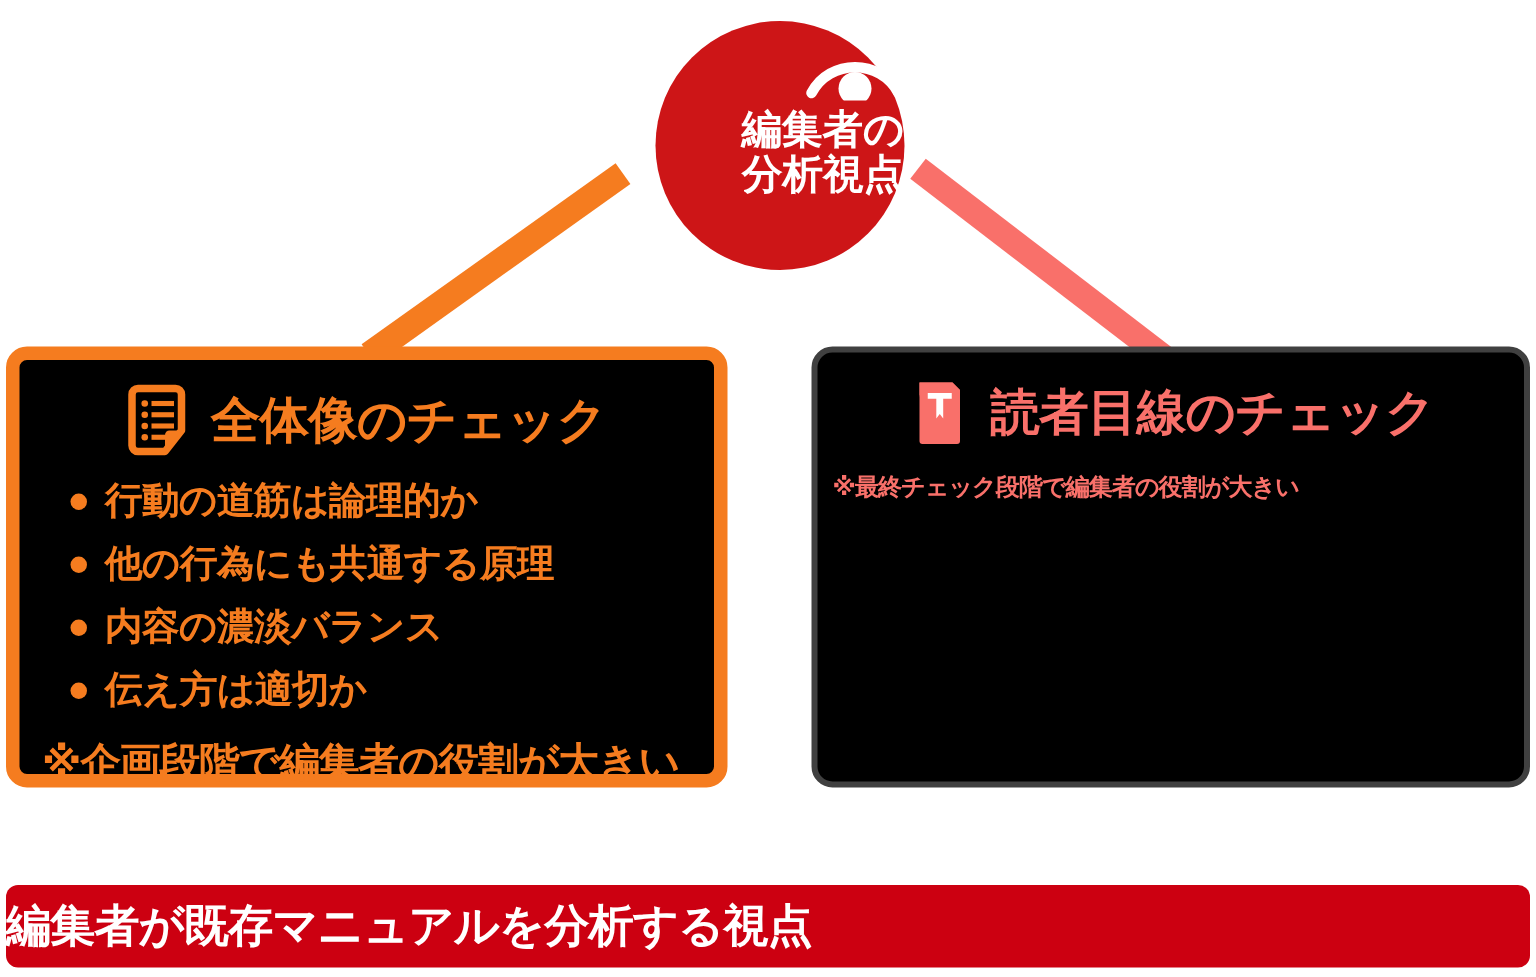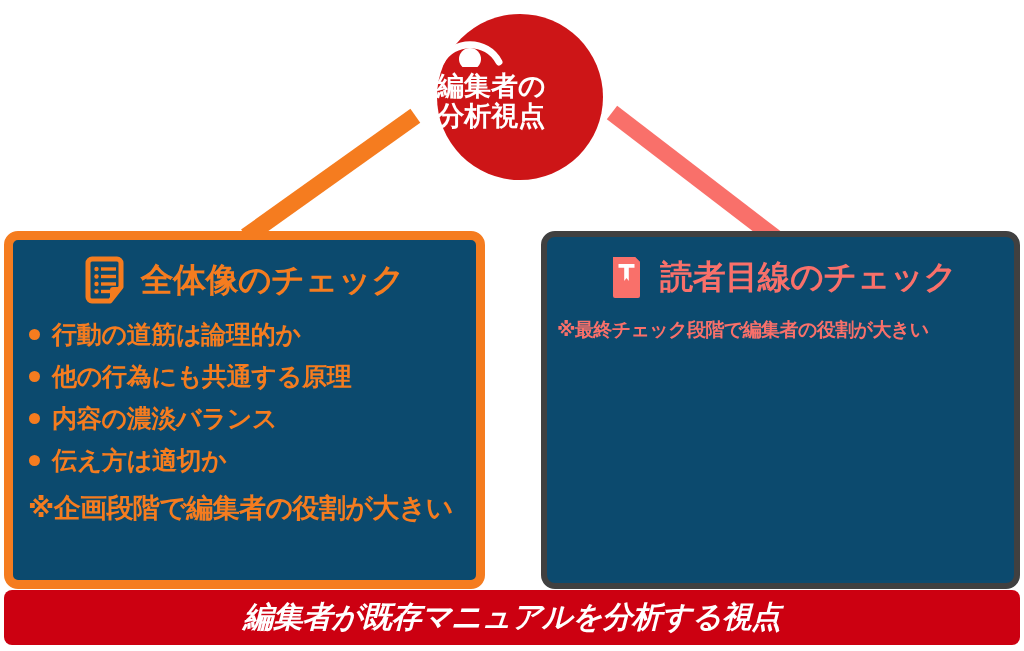--- a/index.html
+++ b/index.html
@@ -44,21 +44,21 @@
   #hub-circle {
     position: absolute;
     left: 437px;
     top: 14px;
     width: 166px;
     height: 166px;
     border-radius: 50%;
     background: #CD1517;
     display: flex;
     flex-direction: column;
-    align-items: flex-start;
+    align-items: flex-end;
     justify-content: flex-start;
     z-index: 5;
   }
   #hub-icon-wrap {
     margin-top: 21px;
     width: 66px;
     height: 32px;
     position: relative;
   }
   #hub-title {
@@ -69,34 +69,34 @@
     line-height: 1.12;
     text-align: center;
     letter-spacing: 0px;
   }
   #hub-title .ln { display: block; }
 
   
   .panel {
     position: absolute;
     box-sizing: border-box;
-    background: #0c4a6e;
+    background: #000000;
     border-radius: 14px;
     top: 231px;
-    height: 358px;
+    height: 294px;
   }
   #panel-overview {
     left: 4px;
     width: 481px;
     border: 9px solid #F57C1F;
   }
   #panel-reader {
     left: 541px;
     width: 479px;
-    border: 6px solid #404040;
+    border: 4px solid #404040;
   }
 
   .panel-header {
     display: flex;
     align-items: center;
     justify-content: center;
     margin-top: 16px;
   }
   .panel-header-icon {
     width: 44px;
@@ -127,54 +127,52 @@
     line-height: 1;
     margin-bottom: 17px;
   }
   .bullet-dot {
     width: 11px;
     height: 11px;
     border-radius: 50%;
     flex: 0 0 auto;
     margin-right: 12px;
   }
-  #panel-overview .bullet-item { color: #F57C1F; padding-left: 16px; }
+  #panel-overview .bullet-item { color: #F57C1F; padding-left: 34px; }
   #panel-overview .bullet-dot  { background: #F57C1F; }
   #panel-reader .bullet-item   { color: #F9706A; padding-left: 31px; }
   #panel-reader .bullet-dot    { background: #F9706A; }
 
   .panel-note {
     font-weight: bold;
     letter-spacing: -0.6px;
     white-space: nowrap;
   }
   #note-overview {
     color: #F57C1F;
     font-size: 27px;
     margin: 0 0 0 15px;
   }
   #note-reader {
     color: #F9706A;
-    font-size: 19px;
+    font-size: 16px;
     margin: 16px 0 0 10px;
   }
 
   
   #bottom-banner {
     position: absolute;
     left: 4px;
     top: 590px;
     width: 1016px;
     height: 55px;
     background: #CC0011;
     border-radius: 8px;
     display: flex;
     align-items: center;
-    justify-content: center;
-    font-style: italic;
   }
   #bottom-banner-text {
     color: #ffffff;
     font-size: 30px;
     font-weight: bold;
     letter-spacing: -0.5px;
     white-space: nowrap;
   }
 </style>
 </head>

